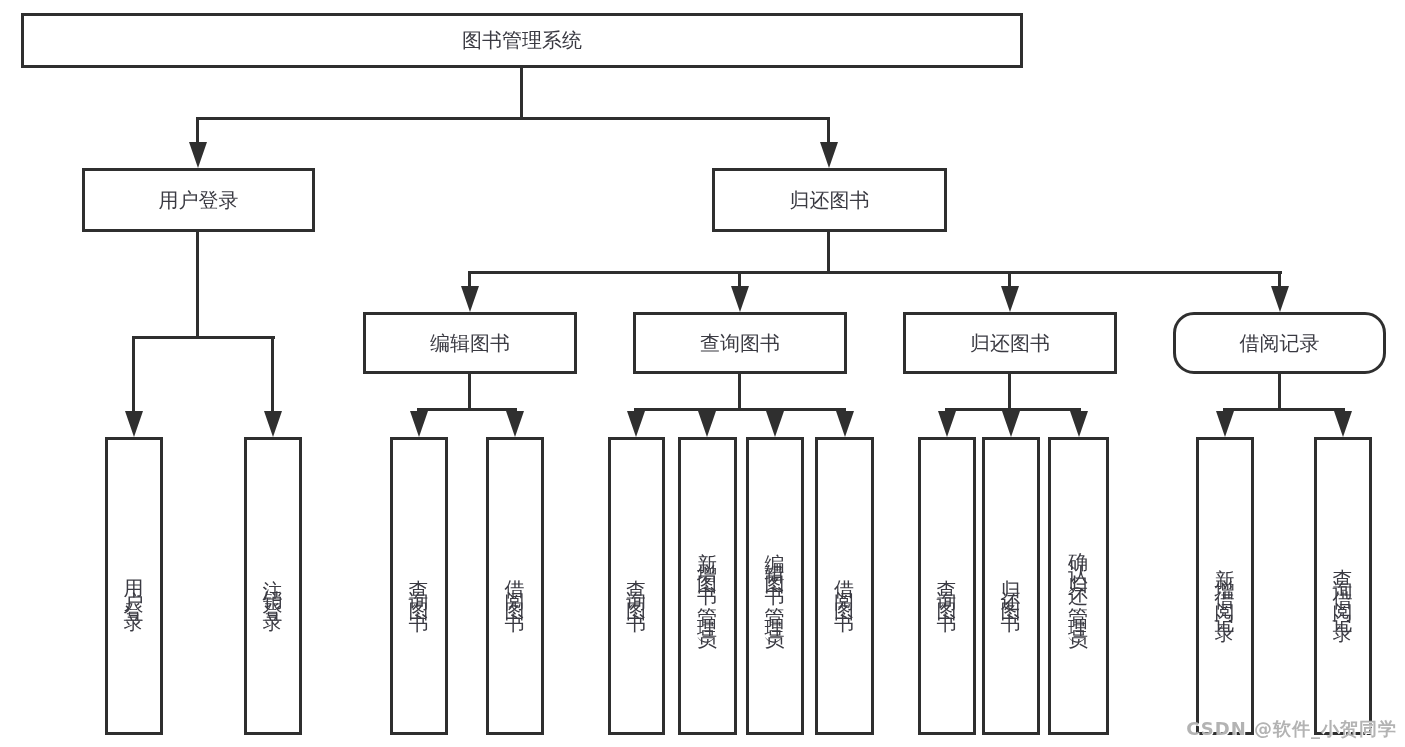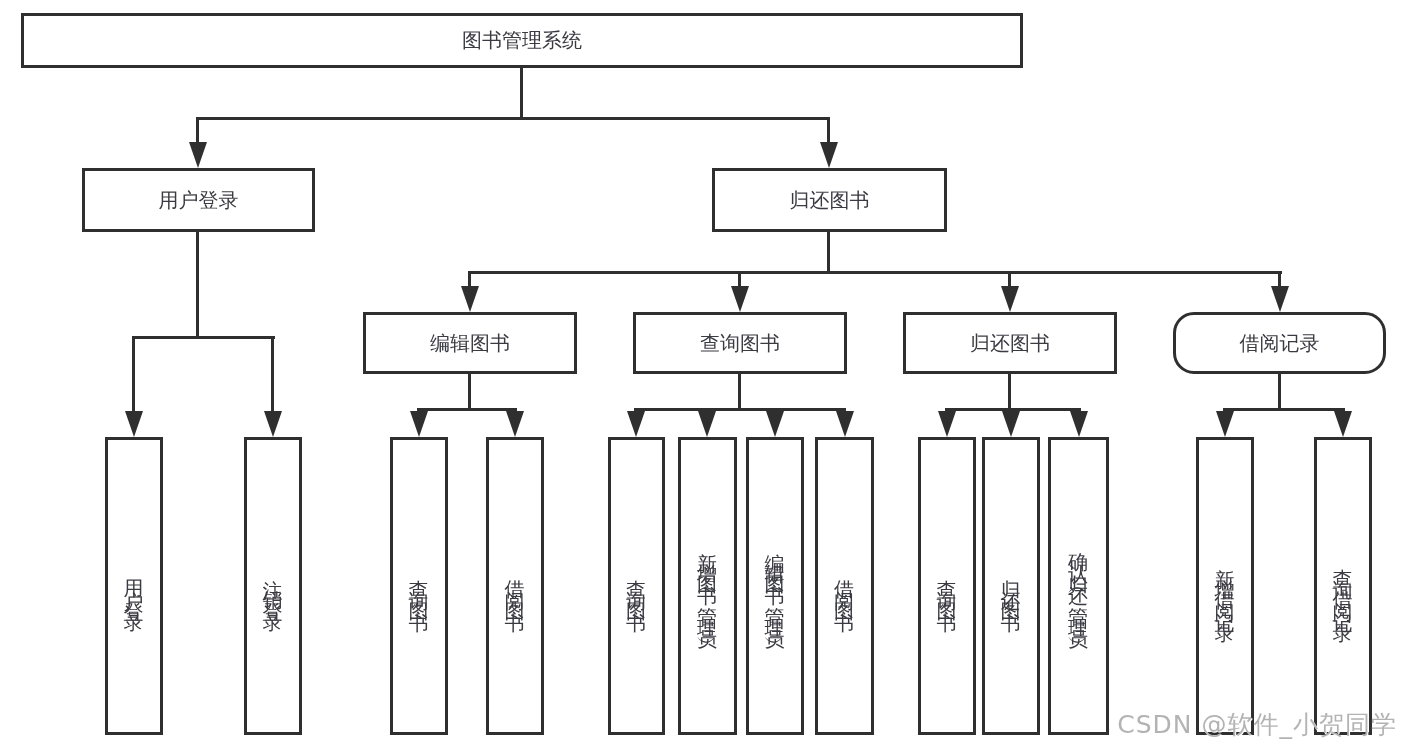--- a/index.html
+++ b/index.html
@@ -33,23 +33,24 @@
   .hline{height:3px;}
   .vline{width:3px;}
   .arrow{
     position:absolute;width:0;height:0;z-index:1;
     border-left:9px solid transparent;
     border-right:9px solid transparent;
     border-top:26px solid var(--line);
   }
   .watermark{
     position:absolute;right:8px;bottom:6px;z-index:3;
-    font-size:25px;color:var(--wm);
+    font-size:18px;color:var(--wm);
     text-shadow:1px 1px 0 #fff;
     letter-spacing:1px;
+    font-weight:bold;
   }
 </style>
 </head>
 <body>
 
 <div class="box" style="left:21px;top:13px;width:1002px;height:55px;">
   <span>图书管理系统</span>
 </div>
 
 <div class="box" style="left:82px;top:168px;width:233px;height:64px;">

